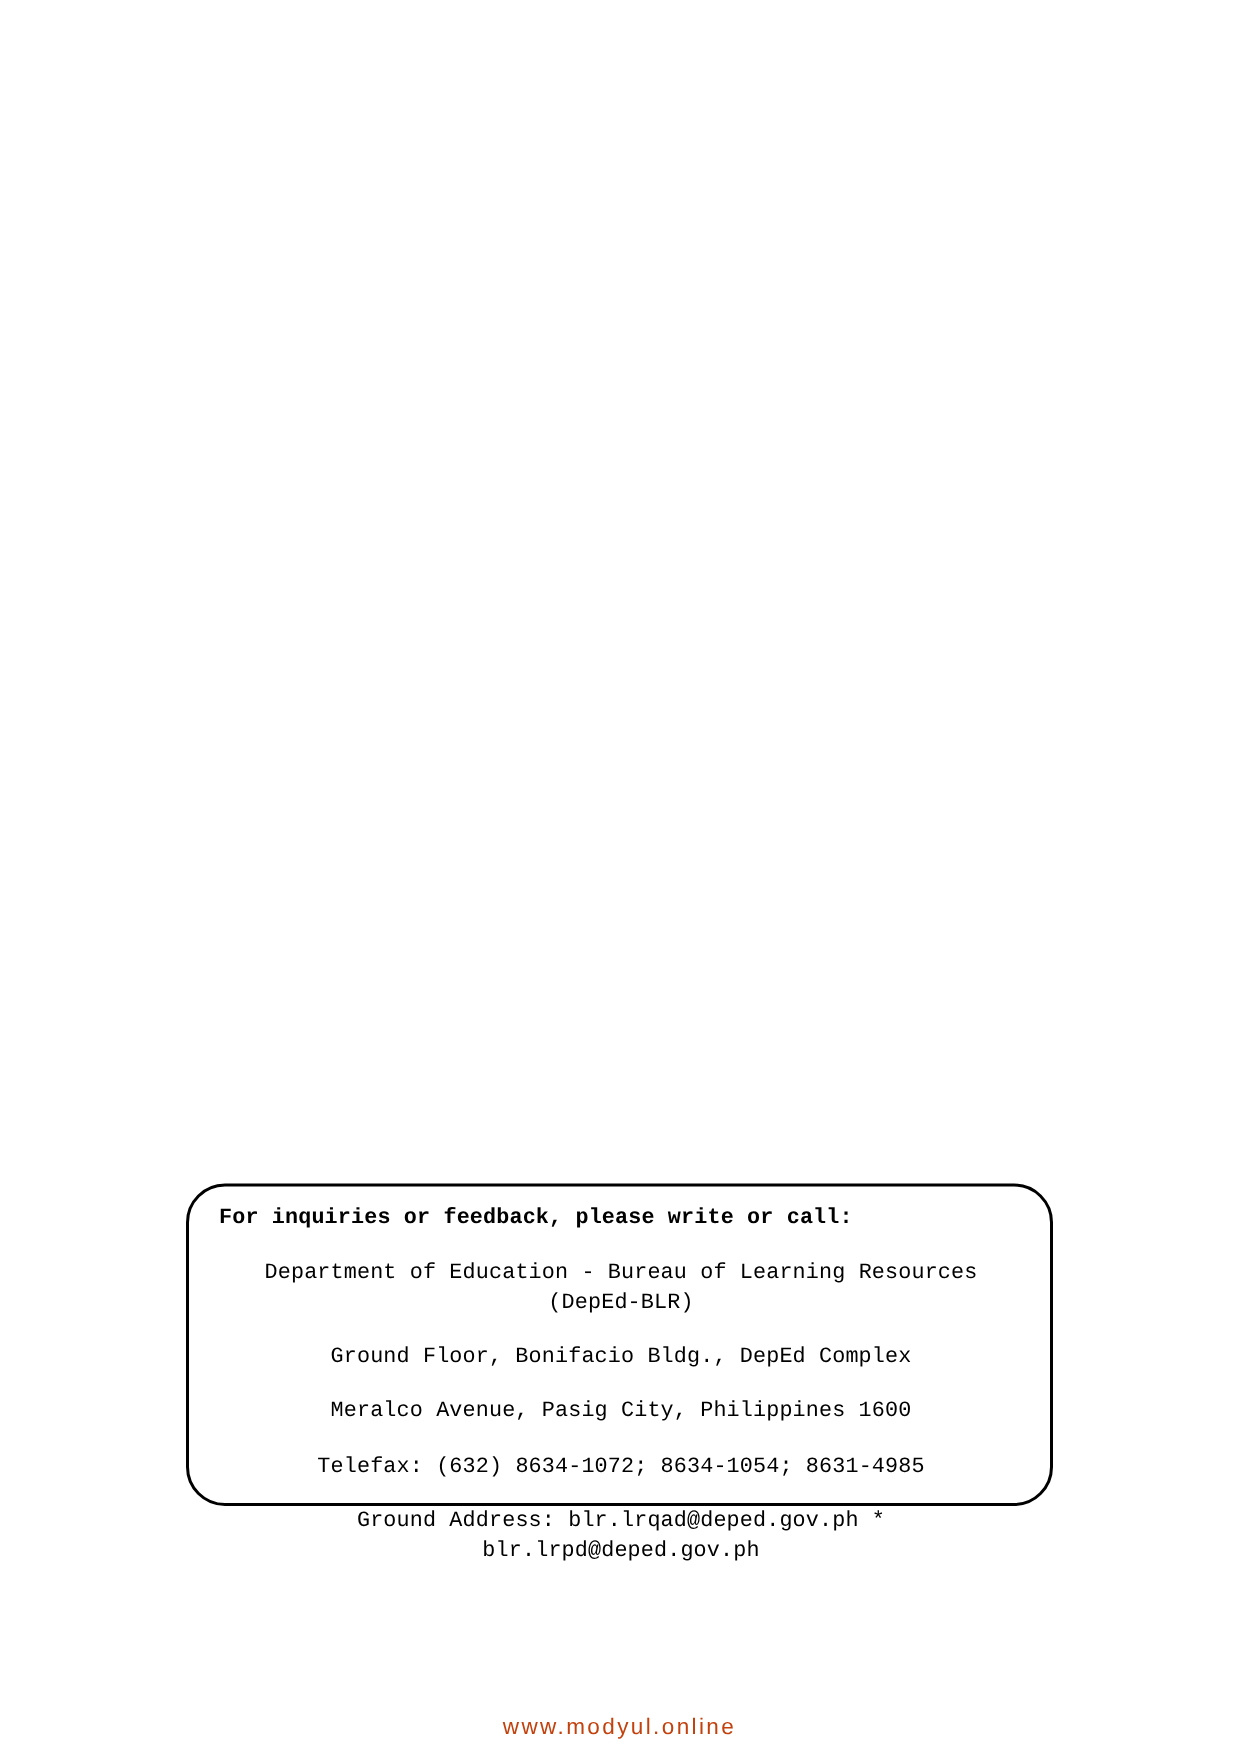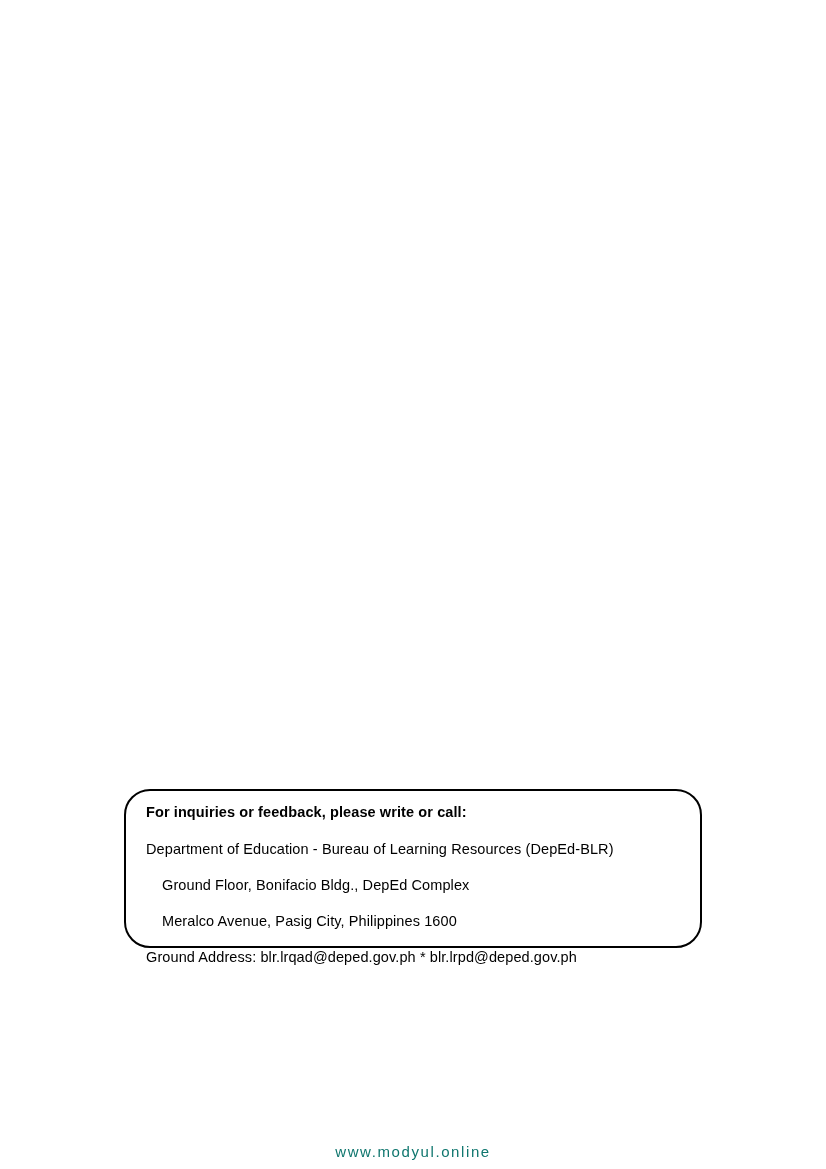--- a/index.html
+++ b/index.html
@@ -21,25 +21,26 @@
     inset: 0;
     background: #ffffff;
   }
 
   
   .contact-box {
     position: absolute;
     left: 124px;
     top: 789px;
     width: 578px;
-    height: 159px;
+    height: 215px;
     box-sizing: border-box;
     border: 2px solid #000000;
     border-radius: 26px;
     background: #ffffff;
+    font-family: Liberation Mono, monospace;
   }
 
   .contact-inner {
     position: absolute;
     left: 20px;
     top: 12px;
     right: 18px;
   }
 
   .contact-heading {
@@ -48,20 +49,21 @@
     line-height: 1.35;
     margin: 0 0 16px 0;
     letter-spacing: 0.1px;
   }
 
   .contact-line {
     font-size: 14.5px;
     line-height: 1.4;
     margin: 0 0 16px 0;
     letter-spacing: 0.1px;
+    text-align: center;
   }
 
   .contact-line.tight {
     margin-bottom: 0;
   }
 
   .contact-block {
     margin: 0 0 16px 0;
   }
 
@@ -70,41 +72,42 @@
   }
 
   .watermark {
     position: absolute;
     left: 0;
     right: 0;
     top: 1143px;
     text-align: center;
     font-size: 15px;
     letter-spacing: 1.6px;
-    color: #0f766e;
+    color: #c2410c;
     font-family: "Liberation Sans", sans-serif;
   }
 </style>
 </head>
 <body>
 
 <div class="page">
 
   <div class="contact-box">
     <div class="contact-inner">
 
       <p class="contact-heading">For inquiries or feedback, please write or call:</p>
 
       <p class="contact-line">Department of Education - Bureau of Learning Resources (DepEd-BLR)</p>
 
       <div class="contact-block">
         <p class="contact-line tight">Ground Floor, Bonifacio Bldg., DepEd Complex</p>
         <p class="contact-line tight">Meralco Avenue, Pasig City, Philippines 1600</p>
       </div>
 
+      <p class="contact-line">Telefax: (632) 8634-1072; 8634-1054; 8631-4985</p>
 
       <p class="contact-line tight">Ground Address: blr.lrqad@deped.gov.ph * blr.lrpd@deped.gov.ph</p>
 
     </div>
   </div>
 
   <div class="watermark">www.modyul.online</div>
 
 </div>
 

